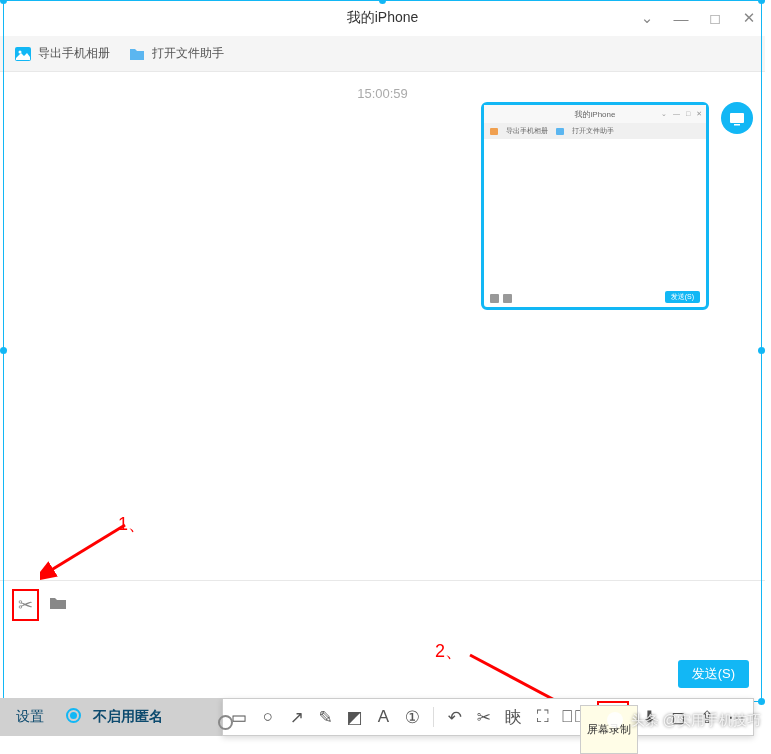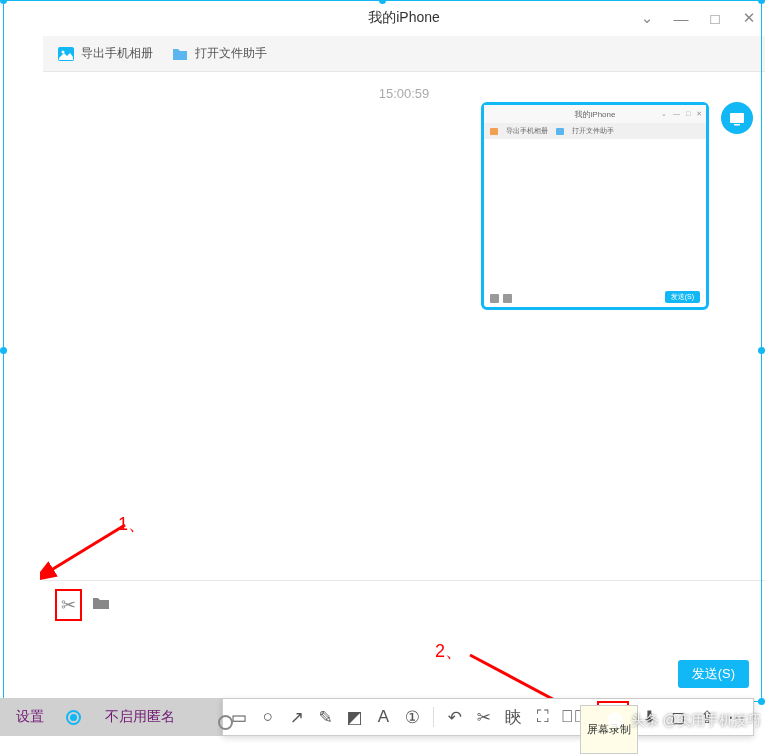--- a/index.html
+++ b/index.html
@@ -1,18 +1,18 @@
 <!DOCTYPE html>
 <html><head>
   <meta charset="utf-8">
   <style>
     * { margin: 0; padding: 0; box-sizing: border-box; }
     body { font-family: "Microsoft YaHei", sans-serif; font-size: 12px; background: #fff; width: 771px; height: 754px; position: relative; overflow: hidden; }
     
-    .window { position: absolute; top: 0; left: 0; width: 765px; height: 700px; background: #fff; padding-left: 43px; }
+    .window { position: absolute; top: 0; left: 0; width: 765px; height: 700px; background: #fff; }
     
     .titlebar { height: 36px; background: #fff; display: flex; align-items: center; justify-content: center; position: relative; }
     .titlebar-title { font-size: 14px; color: #333; }
     .window-controls { position: absolute; right: 8px; top: 0; display: flex; gap: 18px; align-items: center; height: 36px; }
     .window-controls span { color: #888; cursor: pointer; font-size: 15px; display: inline-flex; align-items: center; justify-content: center; width: 16px; }
     
     .toolbar { height: 36px; background: #f5f5f5; display: flex; align-items: center; padding: 0 14px; gap: 18px; border-bottom: 1px solid #e8e8e8; }
     .toolbar-item { display: flex; align-items: center; gap: 6px; color: #555; cursor: pointer; font-size: 12px; }
     .toolbar-icon { width: 18px; height: 18px; display: inline-flex; align-items: center; justify-content: center; }
     
@@ -48,22 +48,22 @@
     
     .selection-border { position: absolute; top: 0; left: 3px; width: 759px; height: 702px; border: 1px solid #12b7f5; pointer-events: none; }
     .selection-handle { position: absolute; width: 7px; height: 7px; background: #12b7f5; border-radius: 50%; }
     
     .bottom-toolbar { position: absolute; bottom: 18px; left: 222px; width: 532px; height: 38px; background: #fff; border: 1px solid #ccc; display: flex; align-items: center; padding: 0 8px; gap: 13px; box-shadow: 0 2px 6px rgba(0,0,0,0.15); }
     .bt-icon { color: #555; font-size: 17px; cursor: pointer; display: inline-flex; align-items: center; justify-content: center; width: 20px; height: 20px; }
     .bt-highlighted { border: 2px solid #ff0000; padding: 4px; }
     
     .tooltip { position: absolute; bottom: 0px; left: 580px; background: #fffde7; border: 1px solid #ccc; padding: 16px 6px; font-size: 11px; color: #333; }
     
-    .settings-bar { position: absolute; bottom: 18px; left: 0; width: 230px; height: 38px; background: #d0d0d0; display: flex; align-items: center; padding: 0 16px; gap: 22px; font-size: 14px; color: #701a75; }
-    .radio-group { display: flex; align-items: center; gap: 24px; }
+    .settings-bar { position: absolute; bottom: 18px; left: 0; width: 230px; height: 38px; background: #d0d0d0; display: flex; align-items: center; padding: 0 16px; gap: 22px; font-size: 14px; color: #0c4a6e; }
+    .radio-group { display: flex; align-items: flex-start; gap: 12px; font-weight: bold; }
     .radio-outer { width: 15px; height: 15px; border: 2px solid #888; border-radius: 50%; display: inline-flex; align-items: center; justify-content: center; }
     .radio-selected .radio-outer { border-color: #12b7f5; }
     .radio-selected .radio-inner { width: 7px; height: 7px; background: #12b7f5; border-radius: 50%; }
     
     .watermark { position: absolute; bottom: 24px; right: 10px; color: rgba(255,255,255,0.85); font-size: 14px; text-shadow: 0 0 3px rgba(0,0,0,0.6); pointer-events: none; display: flex; align-items: flex-start; gap: 8px; }
     .watermark-icon { width: 16px; height: 16px; background: rgba(255,255,255,0.85); border-radius: 50%; display: inline-block; }
     
     .sep { width: 1px; height: 20px; background: #ddd; }
   </style>
 </head>

